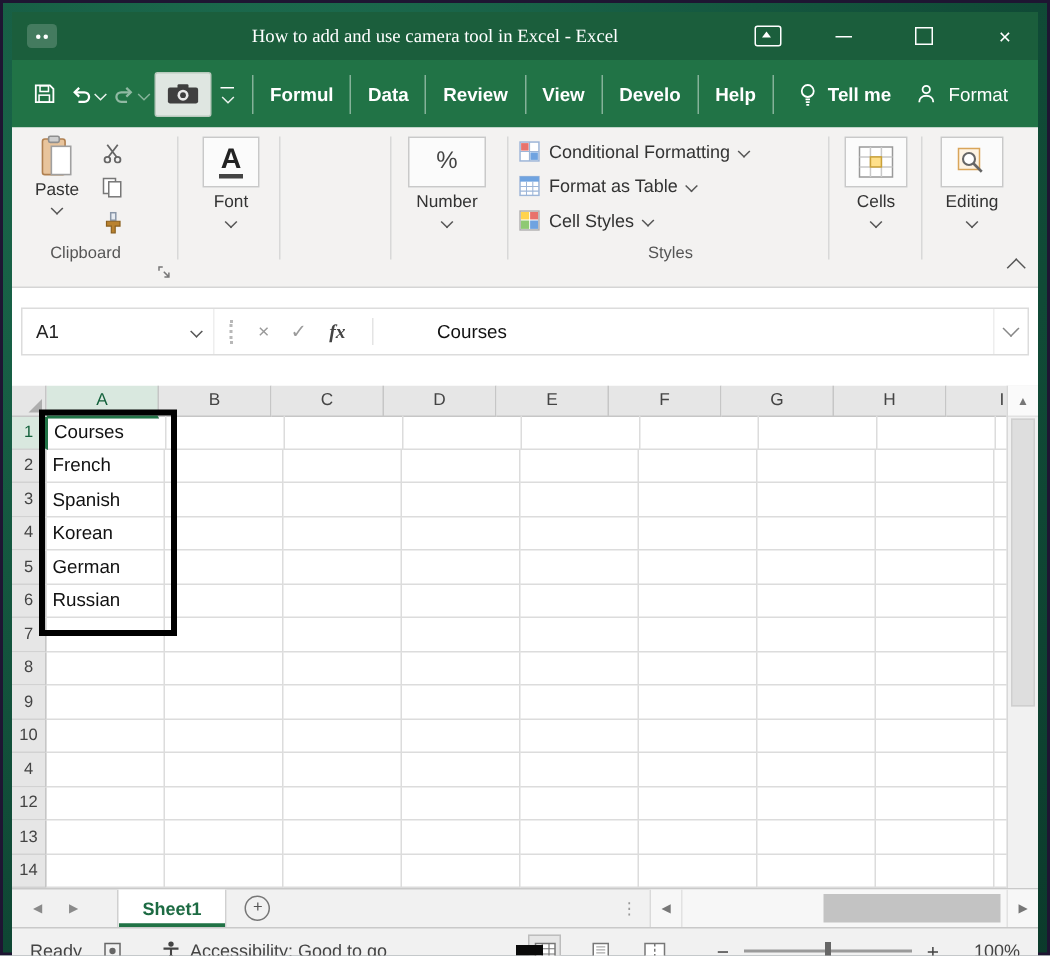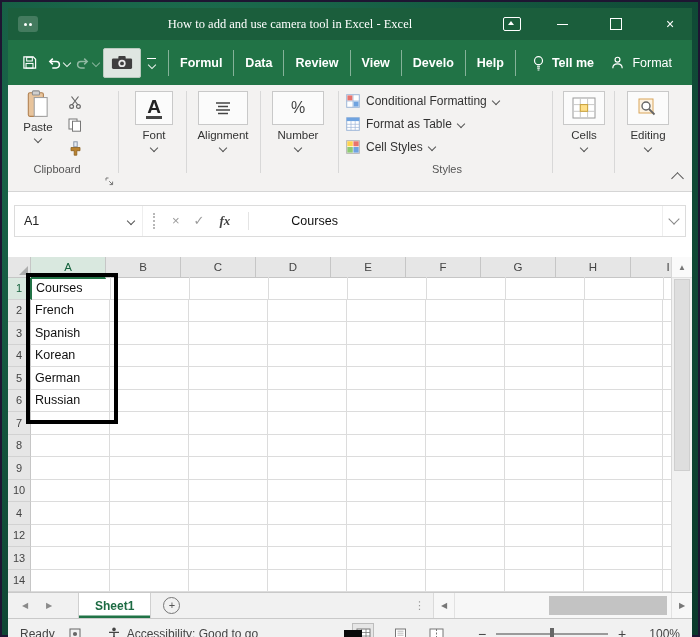--- a/index.html
+++ b/index.html
@@ -243,34 +243,20 @@
 
       <div class="cgrp" style="left:116px;width:60px;">
         <div class="icon-box" style="width:36px;height:32px;">
           <span class="bigA">A</span>
         </div>
         <span class="clabel">Font</span>
         <span class="dd"></span>
       </div>
       <div class="grp-sep" style="left:178px;"></div>
 
-      <div class="cgrp" style="left:184px;width:62px;">
-        <div class="icon-box" style="width:48px;height:32px;">
-          <svg width="18" height="14" viewBox="0 0 18 14">
-              <g stroke="#444" stroke-width="1.5">
-                <line x1="2" y1="2" x2="16" y2="2"></line>
-                <line x1="4" y1="5.5" x2="14" y2="5.5"></line>
-                <line x1="2" y1="9" x2="16" y2="9"></line>
-                <line x1="4" y1="12.5" x2="14" y2="12.5"></line>
-              </g>
-            </svg>
-        </div>
-        <span class="clabel">Alignment</span>
-        <span class="dd"></span>
-      </div>
       <div class="grp-sep" style="left:252px;"></div>
 
       <div class="cgrp" style="left:258px;width:64px;">
         <div class="icon-box" style="width:50px;height:32px;">
           <span style="font-size:16px;color:#444;">%</span>
         </div>
         <span class="clabel">Number</span>
         <span class="dd"></span>
       </div>
       <div class="grp-sep" style="left:330px;"></div>

